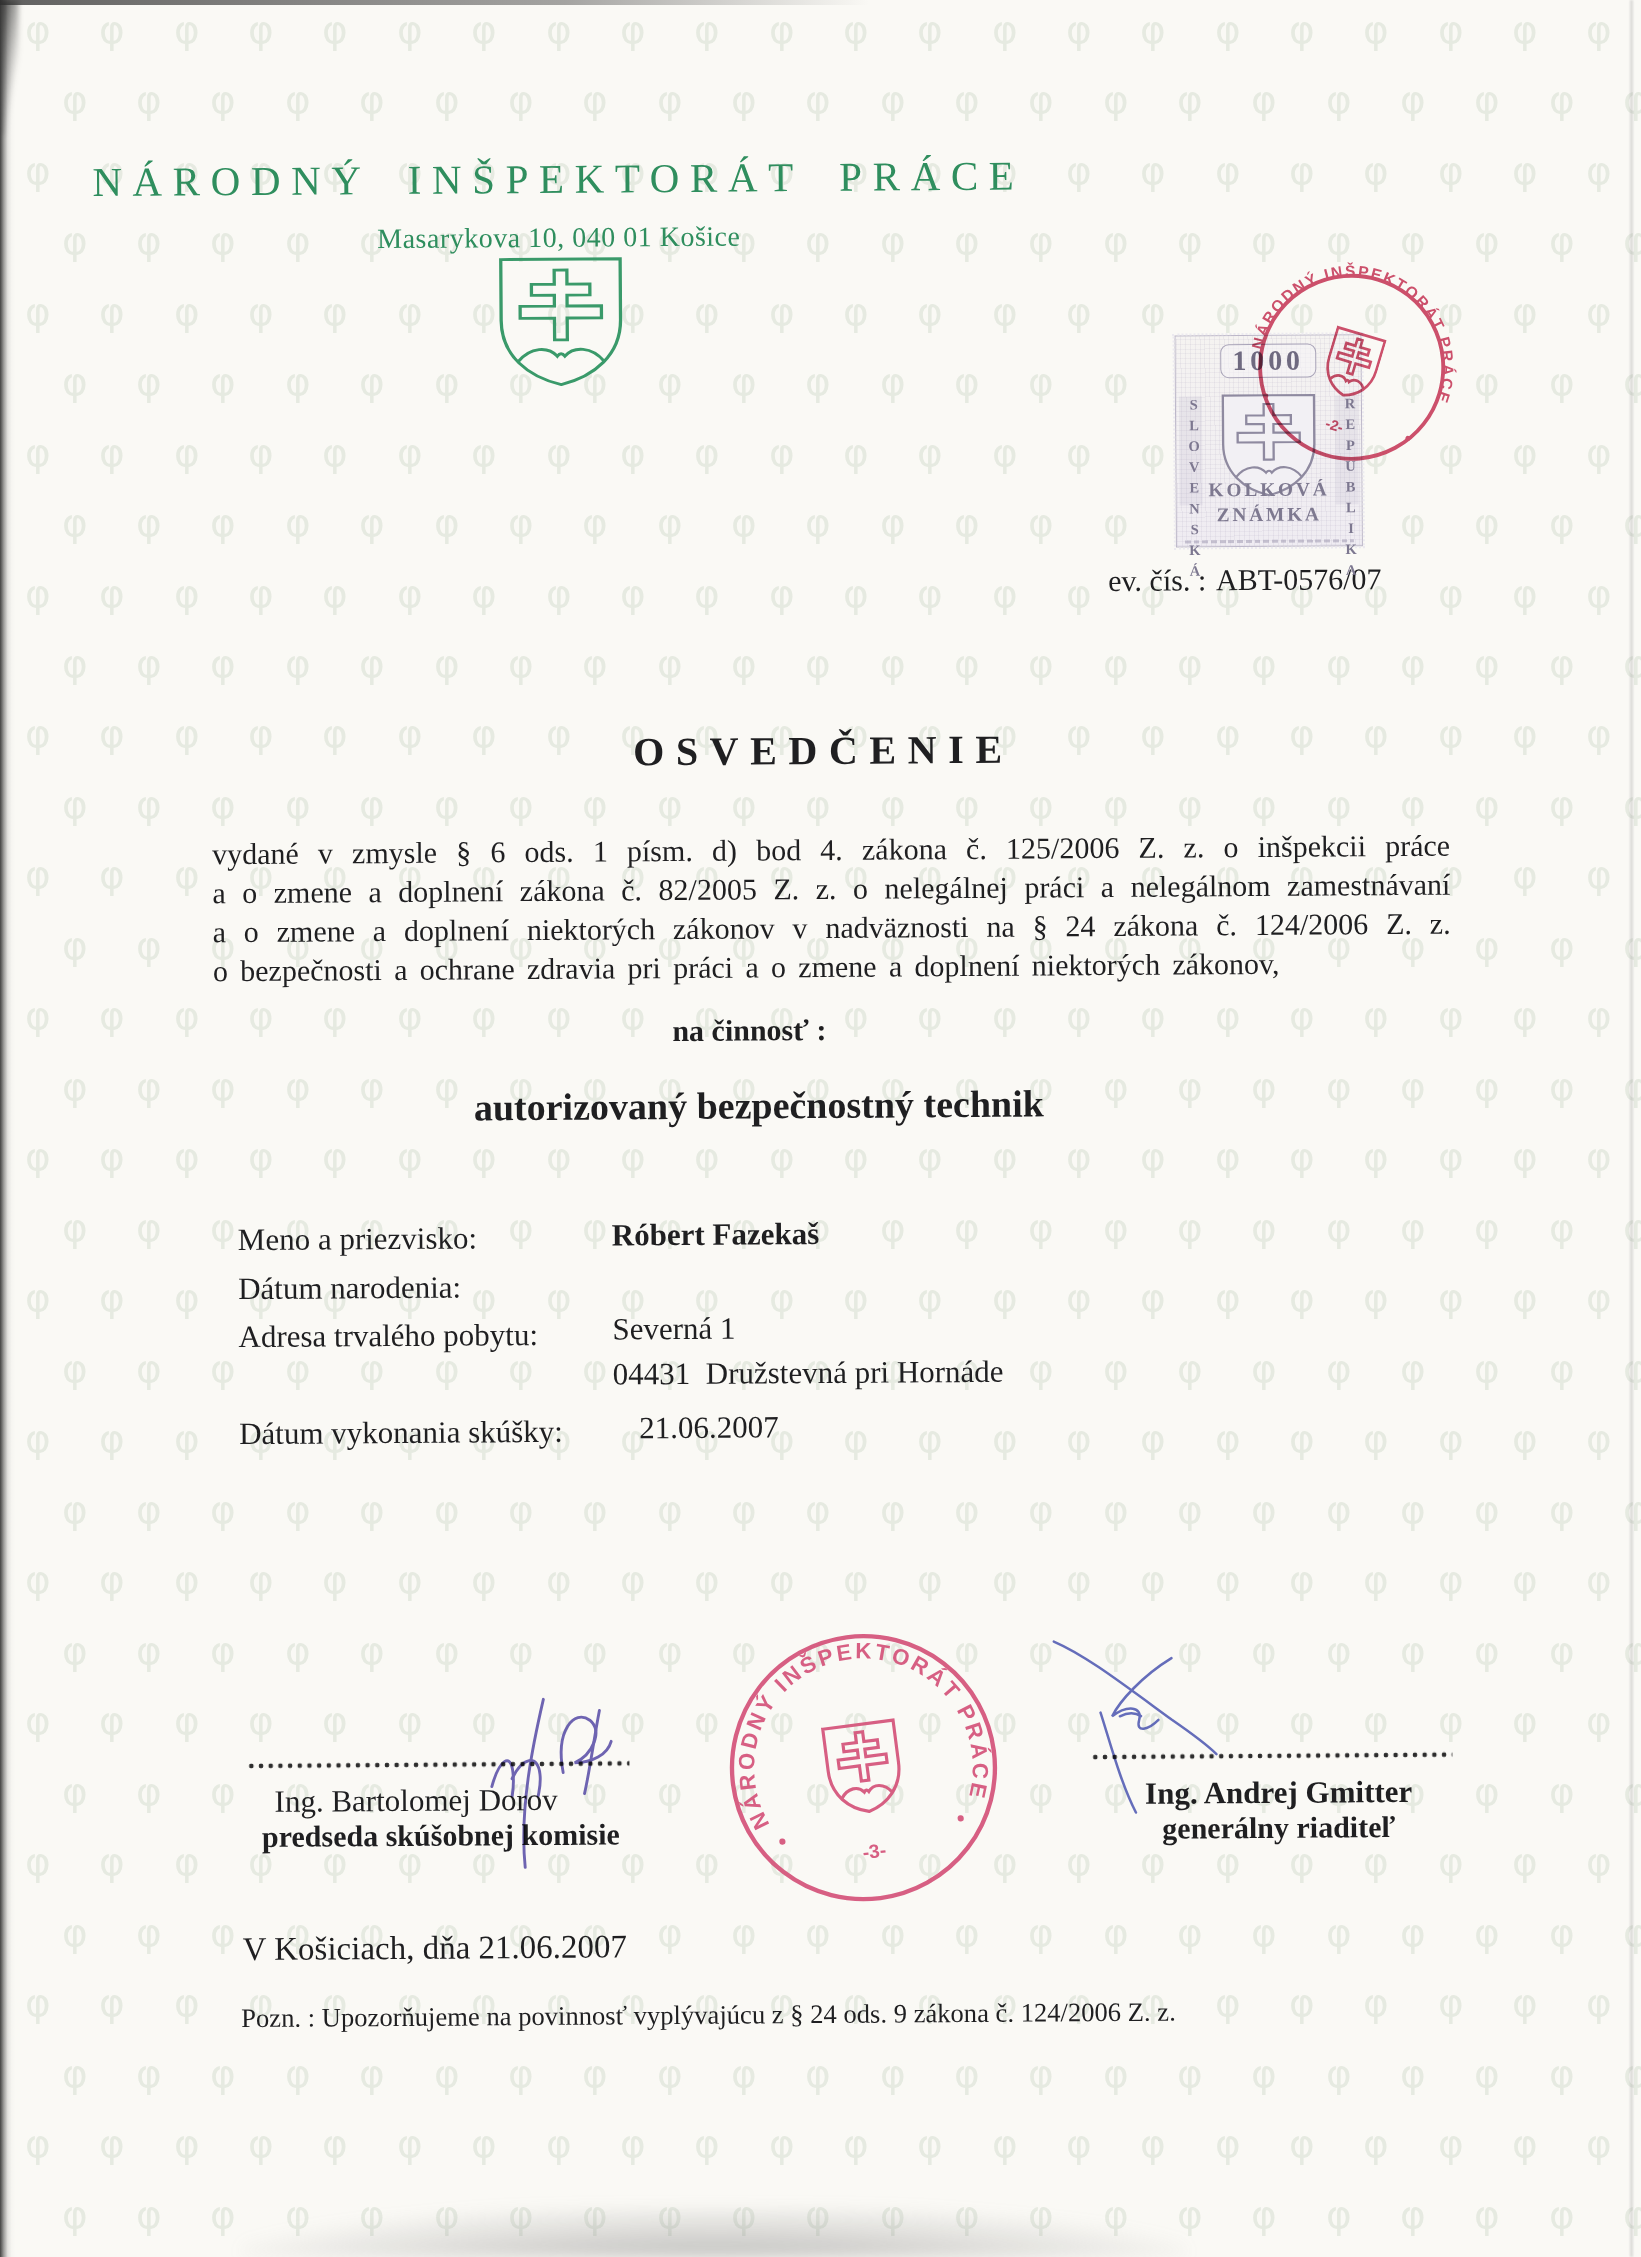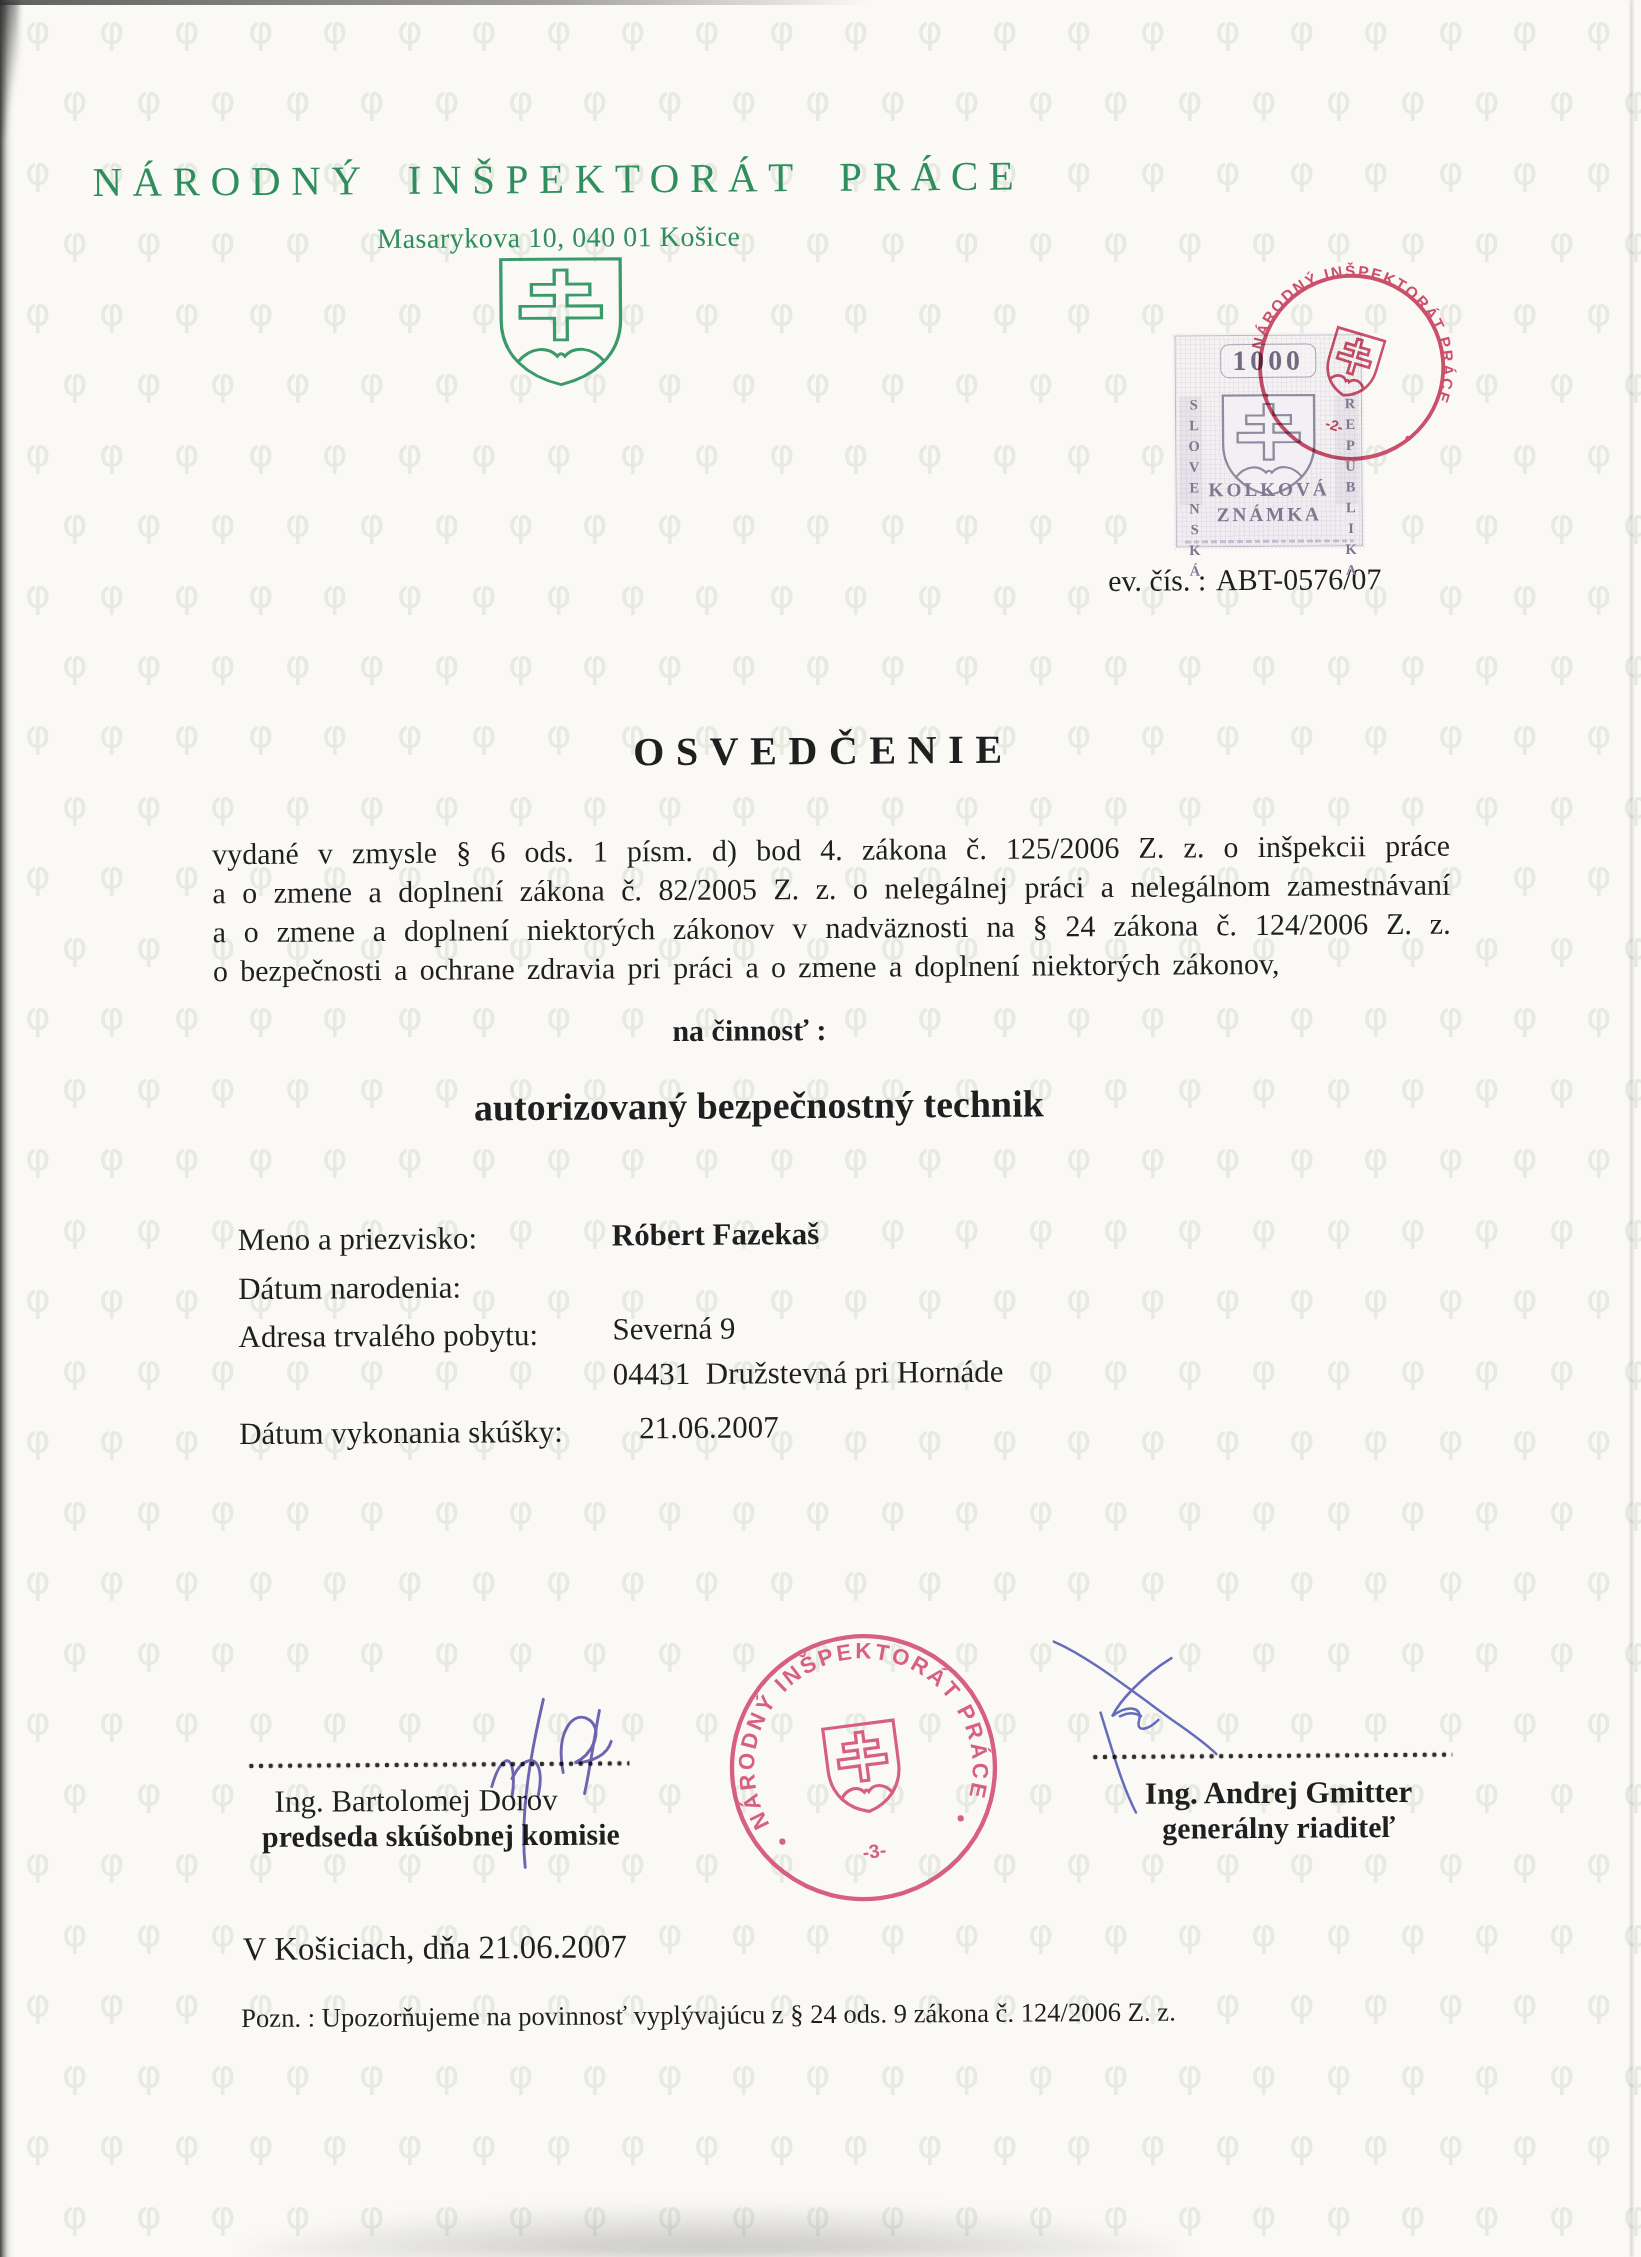--- a/index.html
+++ b/index.html
@@ -841,21 +841,21 @@
       <div class="lline">o bezpečnosti a ochrane zdravia pri práci a o zmene a doplnení niektorých zákonov,</div>
     </div>
 
     <div class="abs na-cinnost">na činnosť :</div>
     <div class="abs activity-name">autorizovaný bezpečnostný technik</div>
 
     <div class="abs f-label" style="left:237px;top:1218px;">Meno a priezvisko:</div>
     <div class="abs f-value bold" style="left:611px;top:1216px;">Róbert Fazekaš</div>
     <div class="abs f-label" style="left:237px;top:1267px;">Dátum narodenia:</div>
     <div class="abs f-label" style="left:237px;top:1315px;">Adresa trvalého pobytu:</div>
-    <div class="abs f-value" style="left:611px;top:1310px;">Severná 9</div>
+    <div class="abs f-value" style="left:611px;top:1310px;">Severná 1</div>
     <div class="abs f-value" style="left:611px;top:1355px;">04431  Družstevná pri Hornáde</div>
     <div class="abs f-label" style="left:237px;top:1412px;">Dátum vykonania skúšky:</div>
     <div class="abs f-value" style="left:616px;top:1409px;margin-left:21px;">21.06.2007</div>
 
     <svg class="abs stamp" style="left:714px;top:1622px;" width="290" height="290" viewBox="0 0 300 300" xmlns="http://www.w3.org/2000/svg">
       <g transform="rotate(-7 150 151)" fill="none" stroke="#d4537a">
         <circle cx="150" cy="151" r="136" stroke-width="4.5"></circle>
         <path id="arcBot" d="M 47.6 198.8 A 113 113 0 1 1 252.4 198.8" stroke="none"></path>
         <text font-family="Liberation Sans, sans-serif" font-size="23" font-weight="bold" letter-spacing="3" fill="#d4537a" stroke="none">
           <textPath href="#arcBot" startOffset="50%" text-anchor="middle">NÁRODNÝ INŠPEKTORÁT PRÁCE</textPath>

